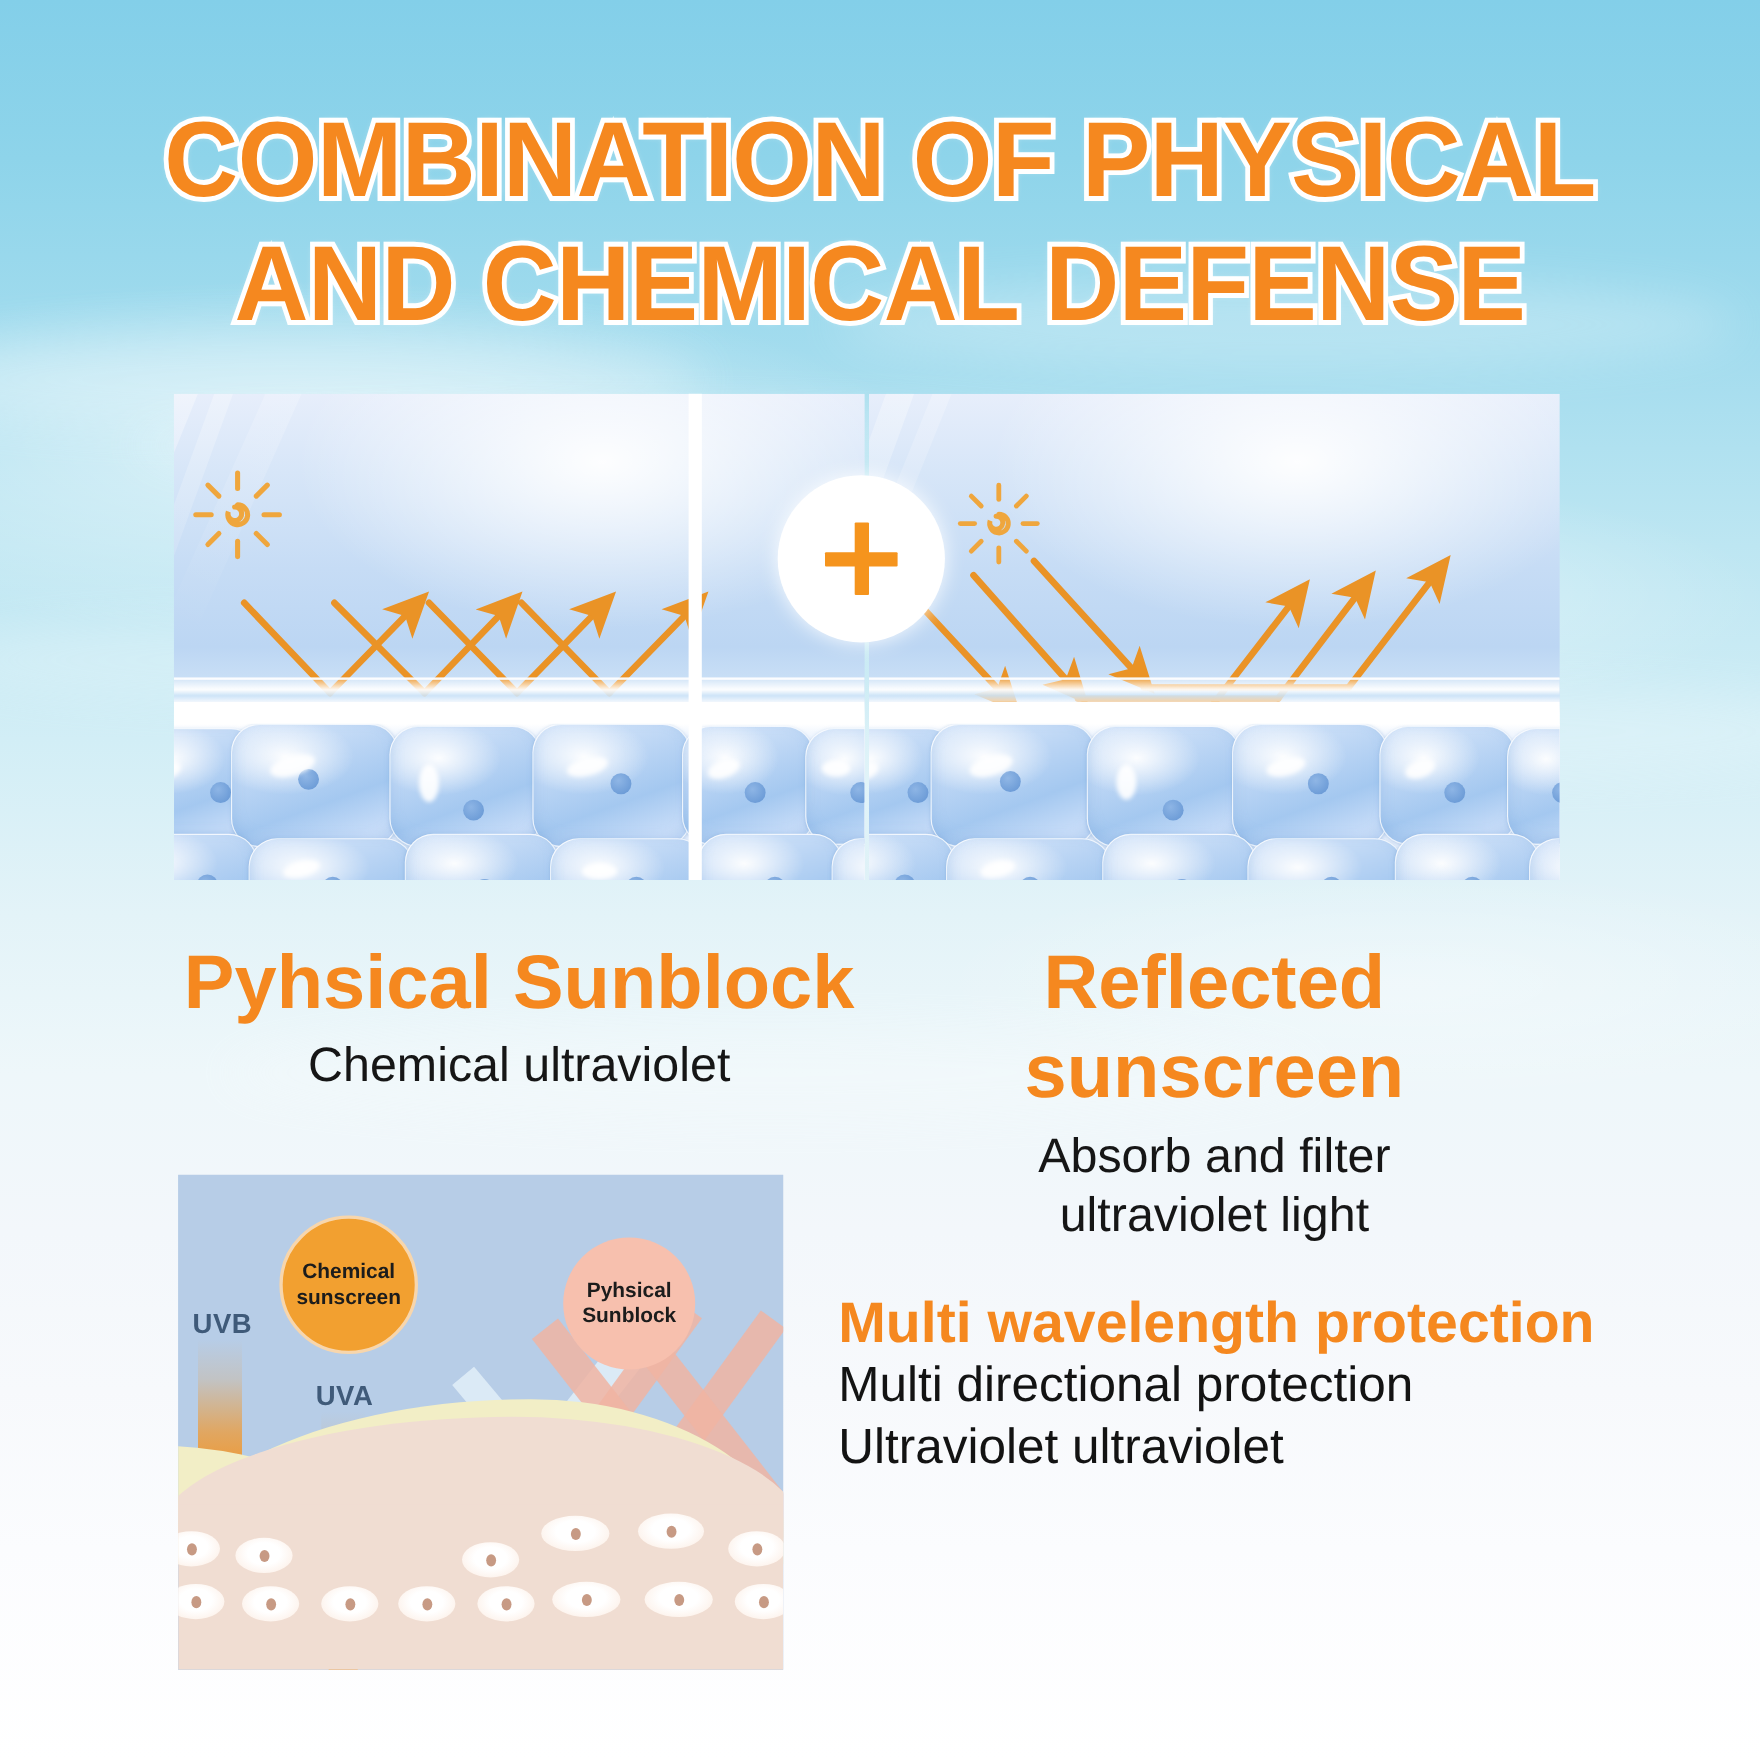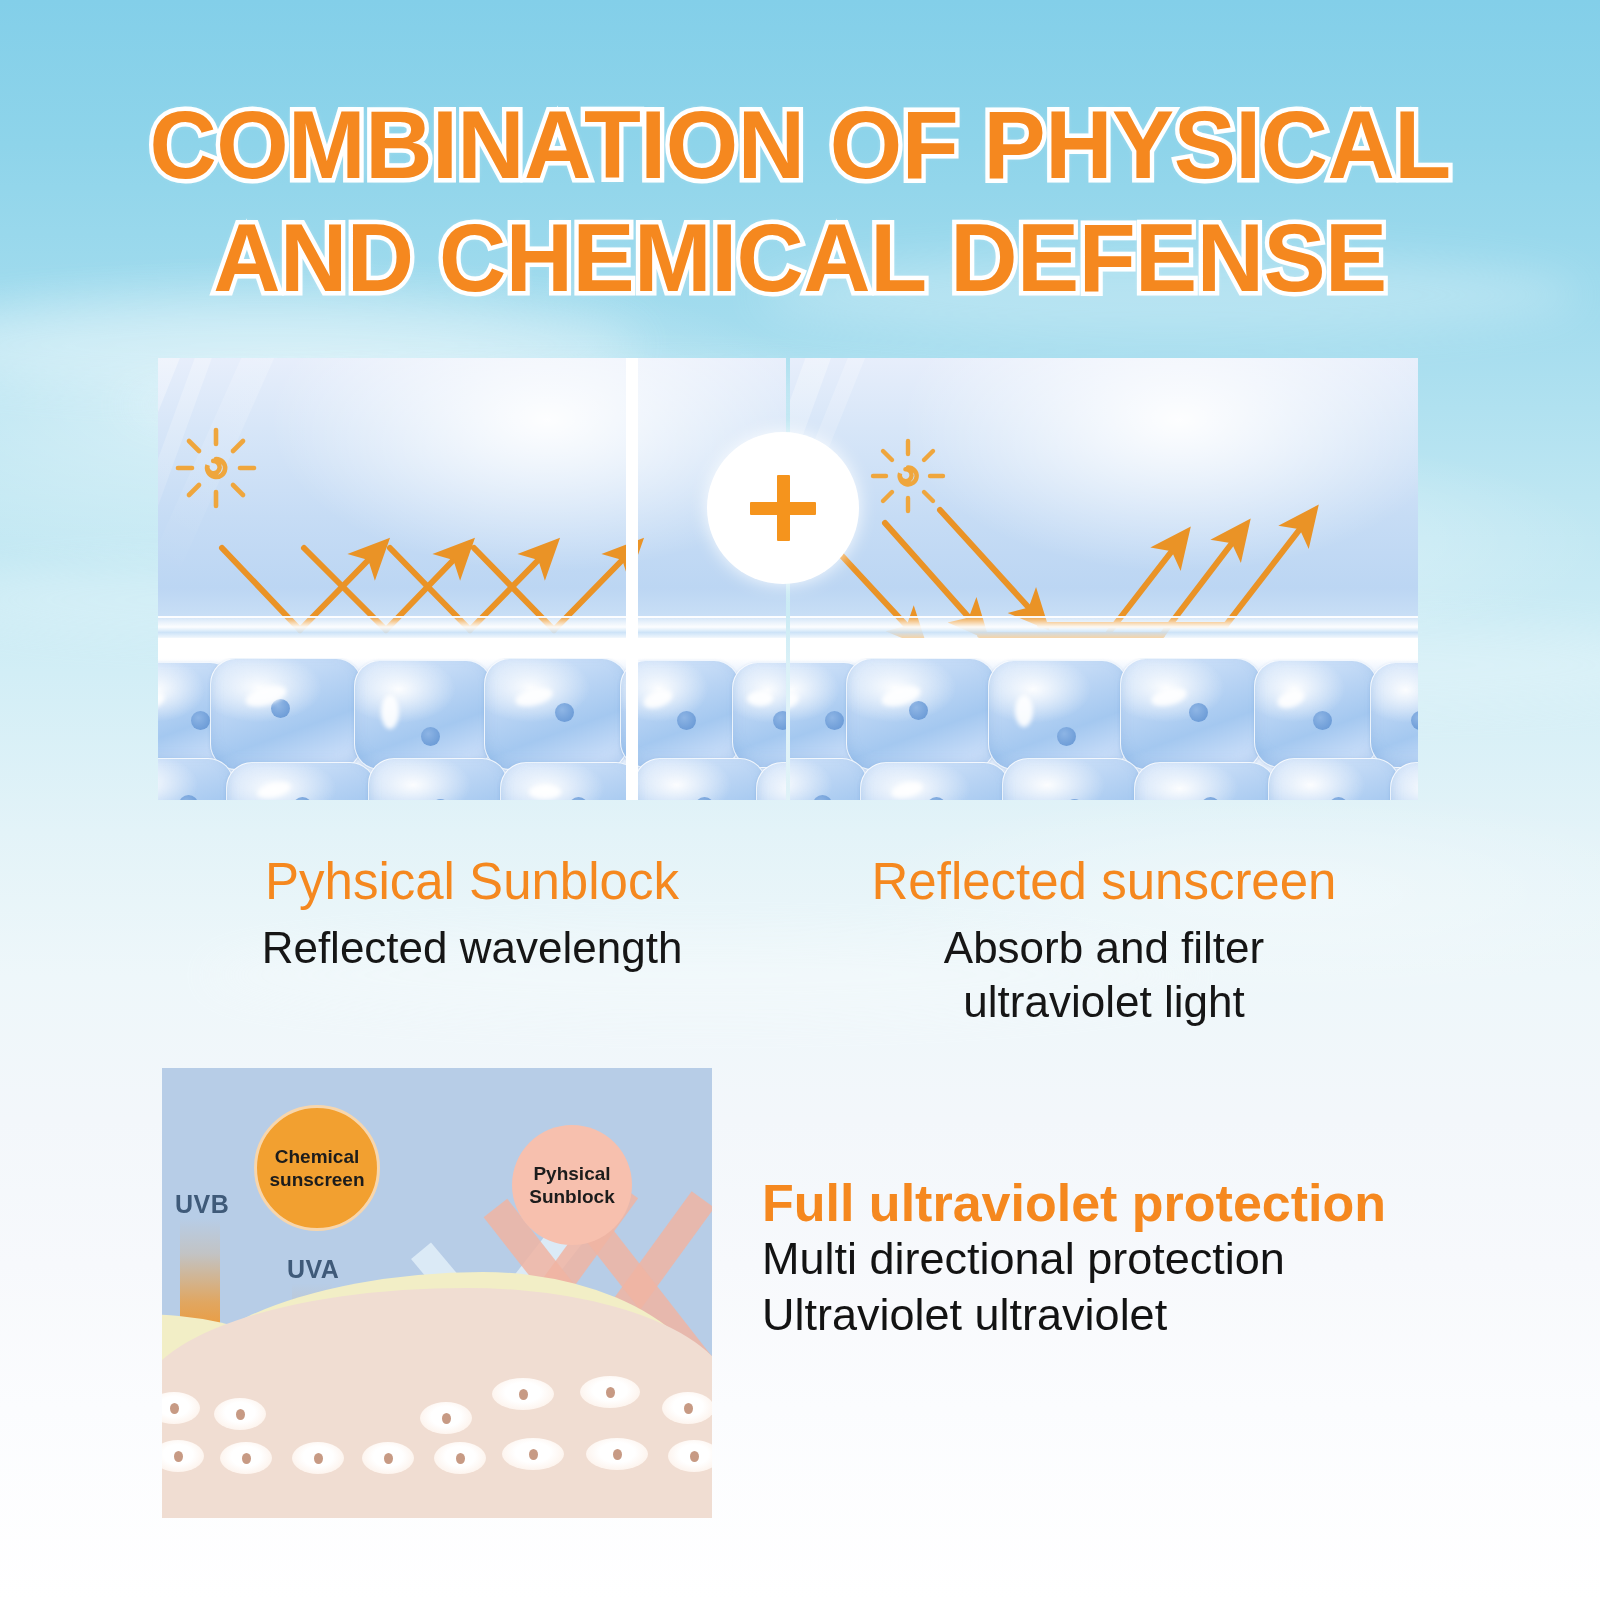--- a/index.html
+++ b/index.html
@@ -181,22 +181,22 @@
 
   
   .caption {
     position: absolute;
     text-align: center;
     line-height: 1.18;
   }
   .caption .head {
     display: block;
     font-family: "Liberation Sans Narrow", "Liberation Sans", "DejaVu Sans", sans-serif;
-    font-weight: 400;
-    font-size: 51px;
+    font-weight: 700;
+    font-size: 69px;
     color: #F5881F;
     letter-spacing: 0px;
   }
   .caption .sub {
     display: block;
     font-family: "Liberation Sans Narrow", "Liberation Sans", "DejaVu Sans", sans-serif;
     font-weight: 400;
     font-size: 44px;
     color: #161616;
     margin-top: 10px;
@@ -551,21 +551,21 @@
     </div>
   </div>
 
   <div class="divider"></div>
   <div class="plus-circle">
     <span class="plus-glyph"></span>
   </div>
 
   <div class="caption" id="caption-left">
     <span class="head">Pyhsical Sunblock</span>
-    <span class="sub">Reflected wavelength</span>
+    <span class="sub">Chemical ultraviolet</span>
   </div>
 
   <div class="caption" id="caption-right">
     <span class="head">Reflected sunscreen</span>
     <span class="sub">Absorb and filter</span>
     <span class="sub" style="margin-top:2px;">ultraviolet light</span>
   </div>
 
   <div class="uv-diagram">
     <div class="uv-sky"></div>
@@ -643,18 +643,18 @@
       <div class="skin-cell" style="left:424px; top:70px; width:62px;">
           <i></i>
         </div>
       <div class="skin-cell" style="left:506px; top:72px;">
           <i></i>
         </div>
     </div>
   </div>
 
   <div id="info-block">
-    <span class="head">Full ultraviolet protection</span>
+    <span class="head">Multi wavelength protection</span>
     <span class="line first">Multi directional protection</span>
     <span class="line">Ultraviolet ultraviolet</span>
   </div>
 
 </div>
 
 </body></html>

